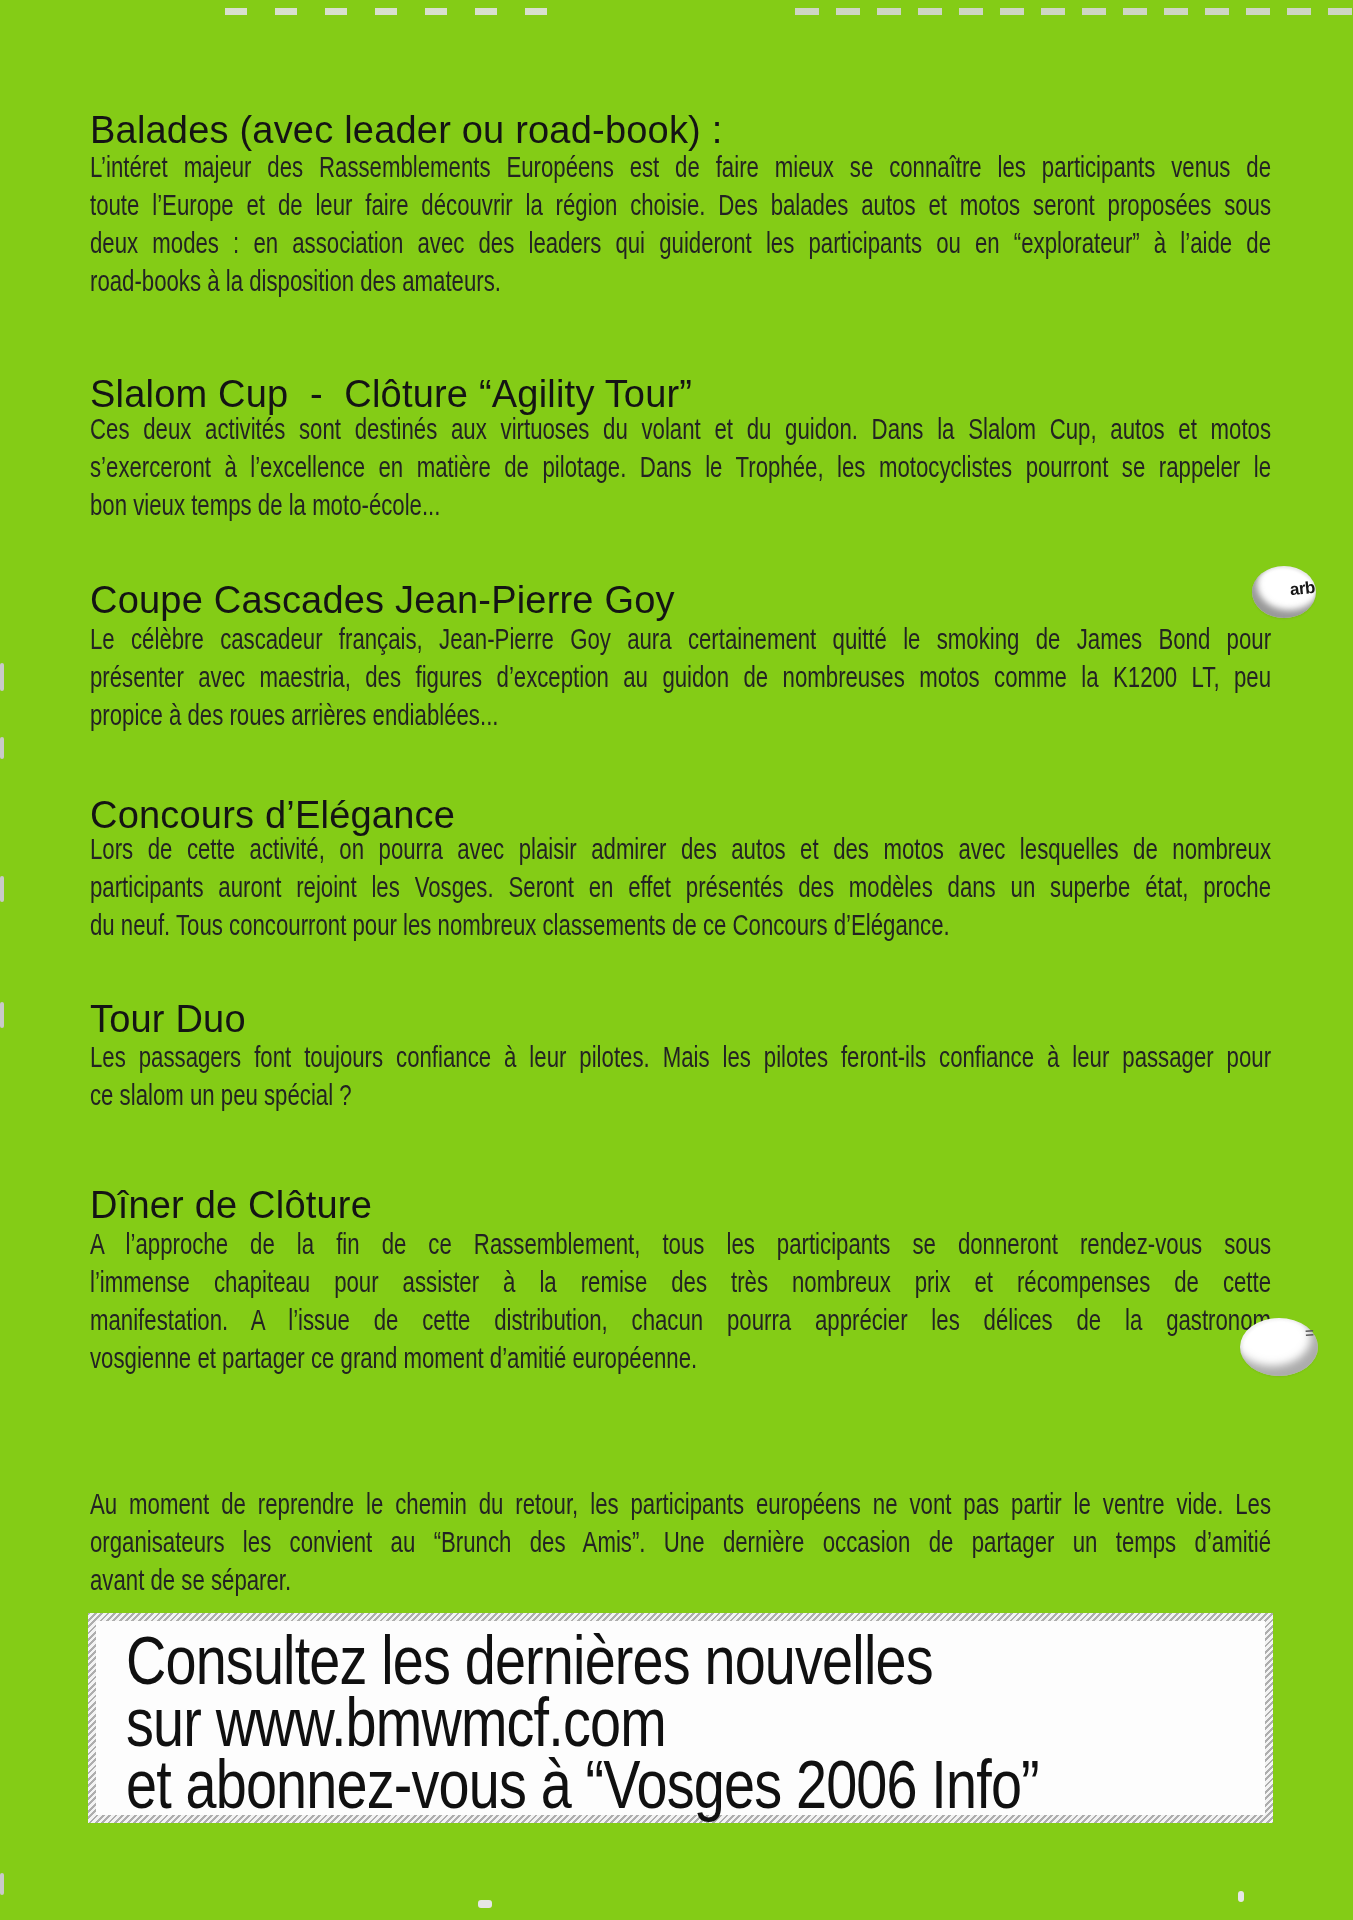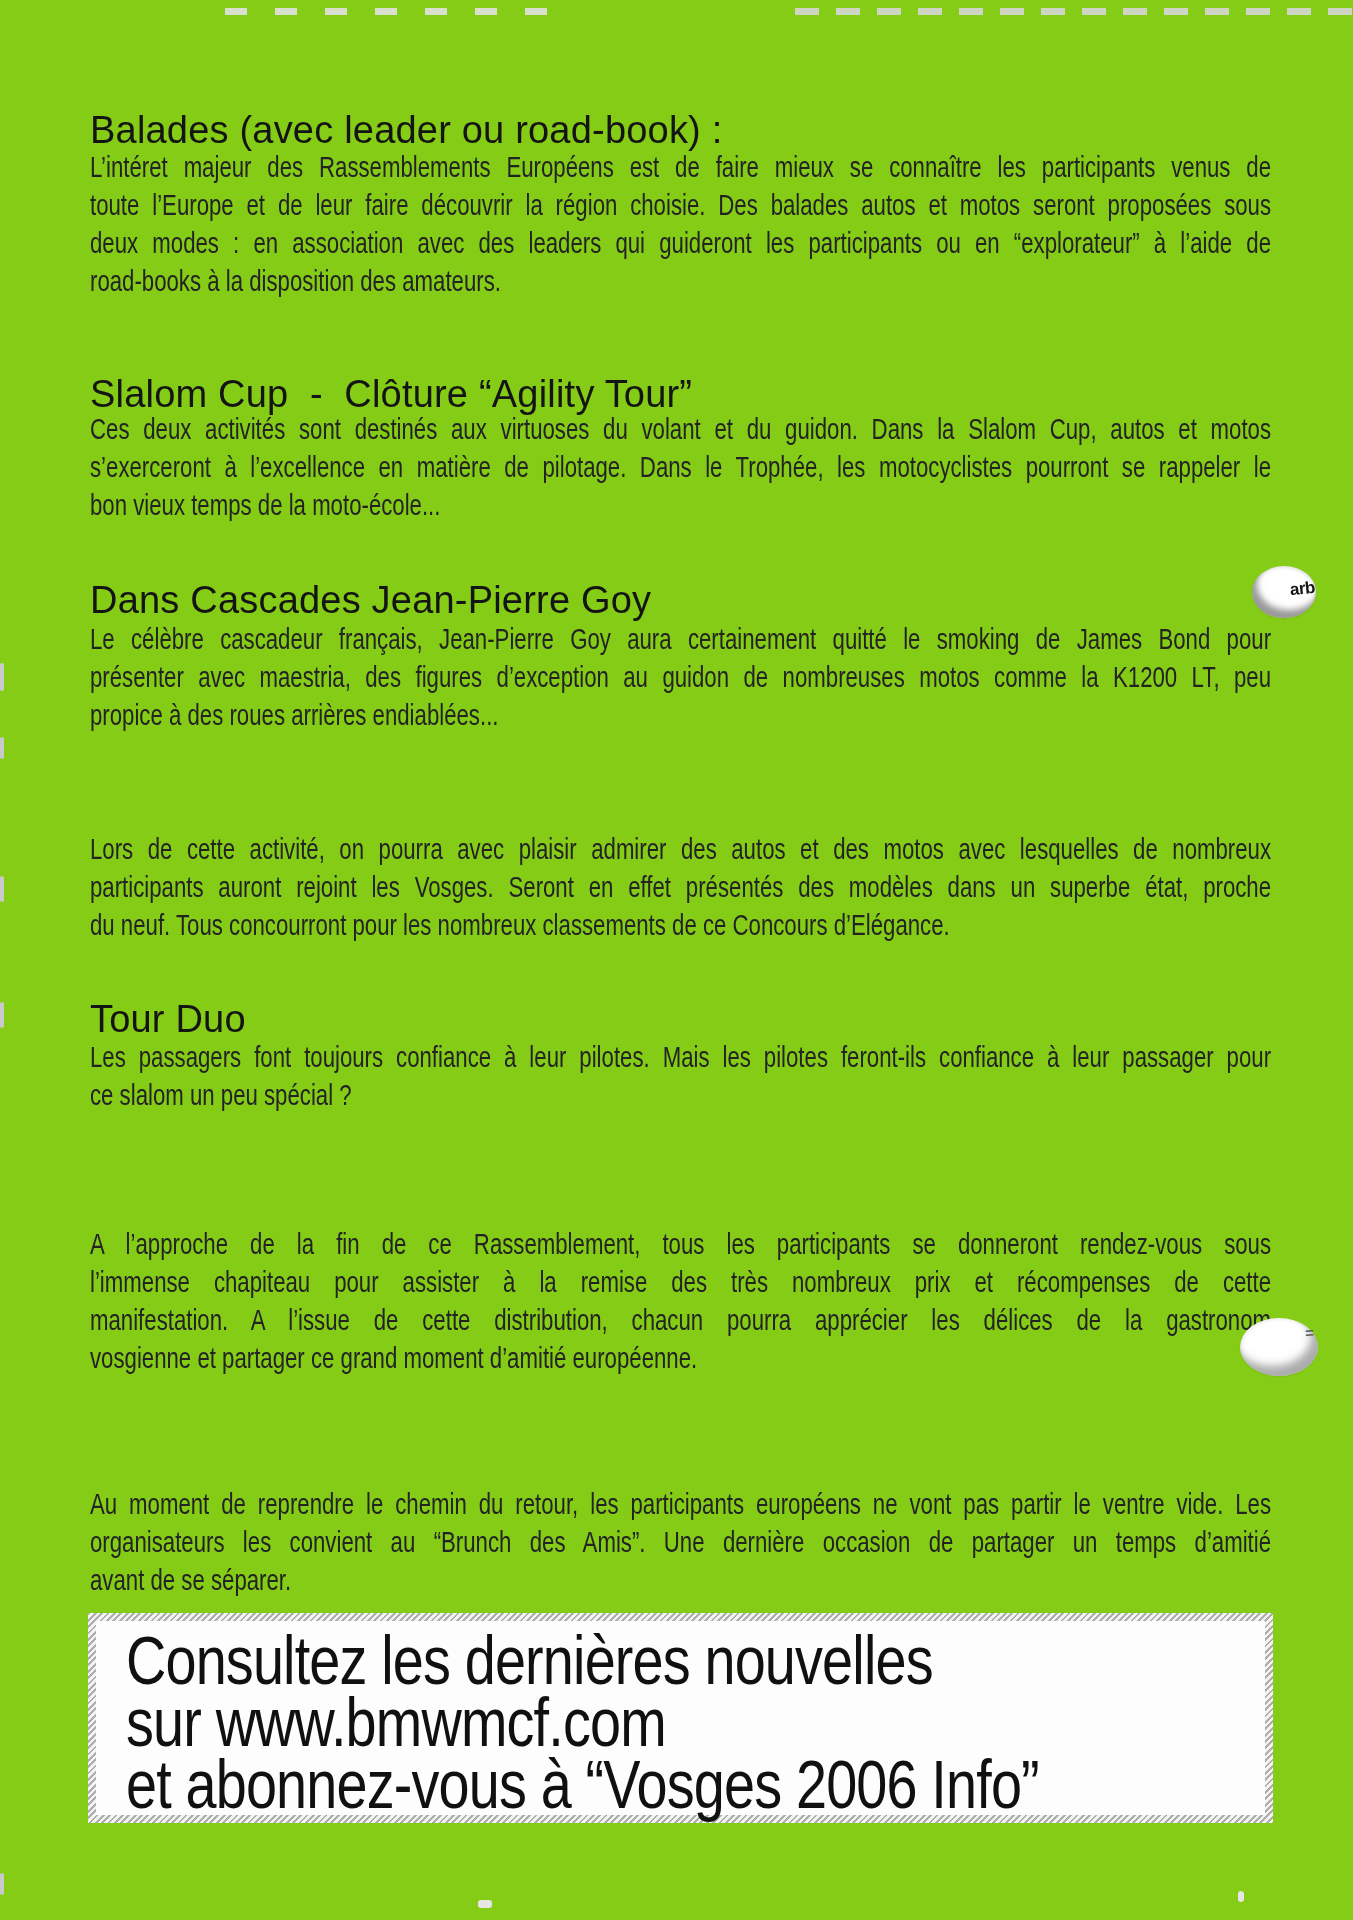--- a/index.html
+++ b/index.html
@@ -90,39 +90,41 @@
       <div class="ln">road-books à la disposition des amateurs.</div>
     </div>
 
   <h2 class="h" style="top:339px;">Slalom Cup  -  Clôture “Agility Tour”</h2>
   <div class="p" style="top:410px;">
       <div class="ln jst">Ces deux activités sont destinés aux virtuoses du volant et du guidon. Dans la Slalom Cup, autos et motos</div>
       <div class="ln jst">s’exerceront à l’excellence en matière de pilotage. Dans le Trophée, les motocyclistes pourront se rappeler le</div>
       <div class="ln">bon vieux temps de la moto-école...</div>
     </div>
 
-  <h2 class="h" style="top:545px;">Dans Cascades Jean-Pierre Goy</h2>
+  <h2 class="h" style="top:545px;">Coupe Cascades Jean-Pierre Goy</h2>
   <div class="p" style="top:620px;">
       <div class="ln jst">Le célèbre cascadeur français, Jean-Pierre Goy aura certainement quitté le smoking de James Bond pour</div>
       <div class="ln jst">présenter avec maestria, des figures d’exception au guidon de nombreuses motos comme la K1200 LT, peu</div>
       <div class="ln">propice à des roues arrières endiablées...</div>
     </div>
 
+  <h2 class="h" style="top:760px;">Concours d’Elégance</h2>
   <div class="p" style="top:830px;">
       <div class="ln jst">Lors de cette activité, on pourra avec plaisir admirer des autos et des motos avec lesquelles de nombreux</div>
       <div class="ln jst">participants auront rejoint les Vosges. Seront en effet présentés des modèles dans un superbe état, proche</div>
       <div class="ln">du neuf. Tous concourront pour les nombreux classements de ce Concours d’Elégance.</div>
     </div>
 
   <h2 class="h" style="top:964px;">Tour Duo</h2>
   <div class="p" style="top:1038px;">
       <div class="ln jst">Les passagers font toujours confiance à leur pilotes. Mais les pilotes feront-ils confiance à leur passager pour</div>
       <div class="ln">ce slalom un peu spécial ?</div>
     </div>
 
+  <h2 class="h" style="top:1150px;">Dîner de Clôture</h2>
   <div class="p" style="top:1225px;">
       <div class="ln jst">A l’approche de la fin de ce Rassemblement, tous les participants se donneront rendez-vous sous</div>
       <div class="ln jst">l’immense chapiteau pour assister à la remise des très nombreux prix et récompenses de cette</div>
       <div class="ln jst">manifestation. A l’issue de cette distribution, chacun pourra apprécier les délices de la gastronom</div>
       <div class="ln">vosgienne et partager ce grand moment d’amitié européenne.</div>
     </div>
 
   <div class="p" style="top:1485px;">
       <div class="ln jst">Au moment de reprendre le chemin du retour, les participants européens ne vont pas partir le ventre vide. Les</div>
       <div class="ln jst">organisateurs les convient au “Brunch des Amis”. Une dernière occasion de partager un temps d’amitié</div>

